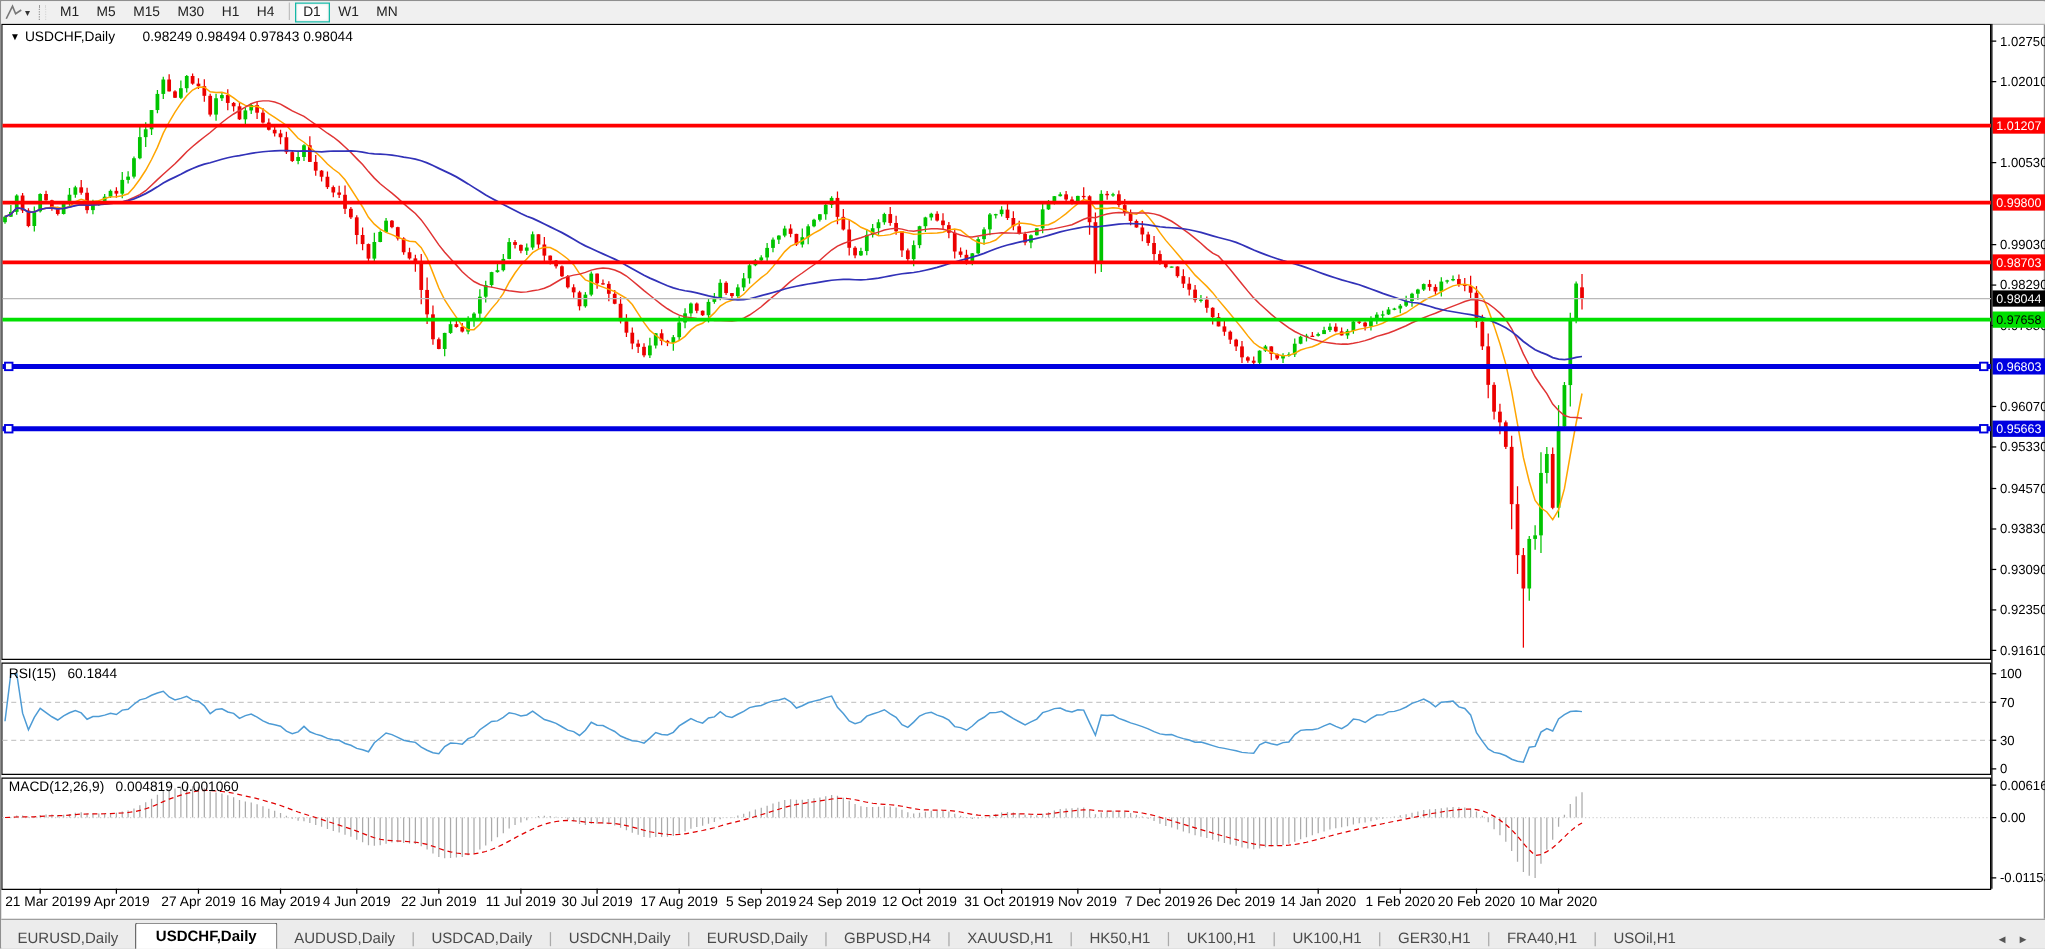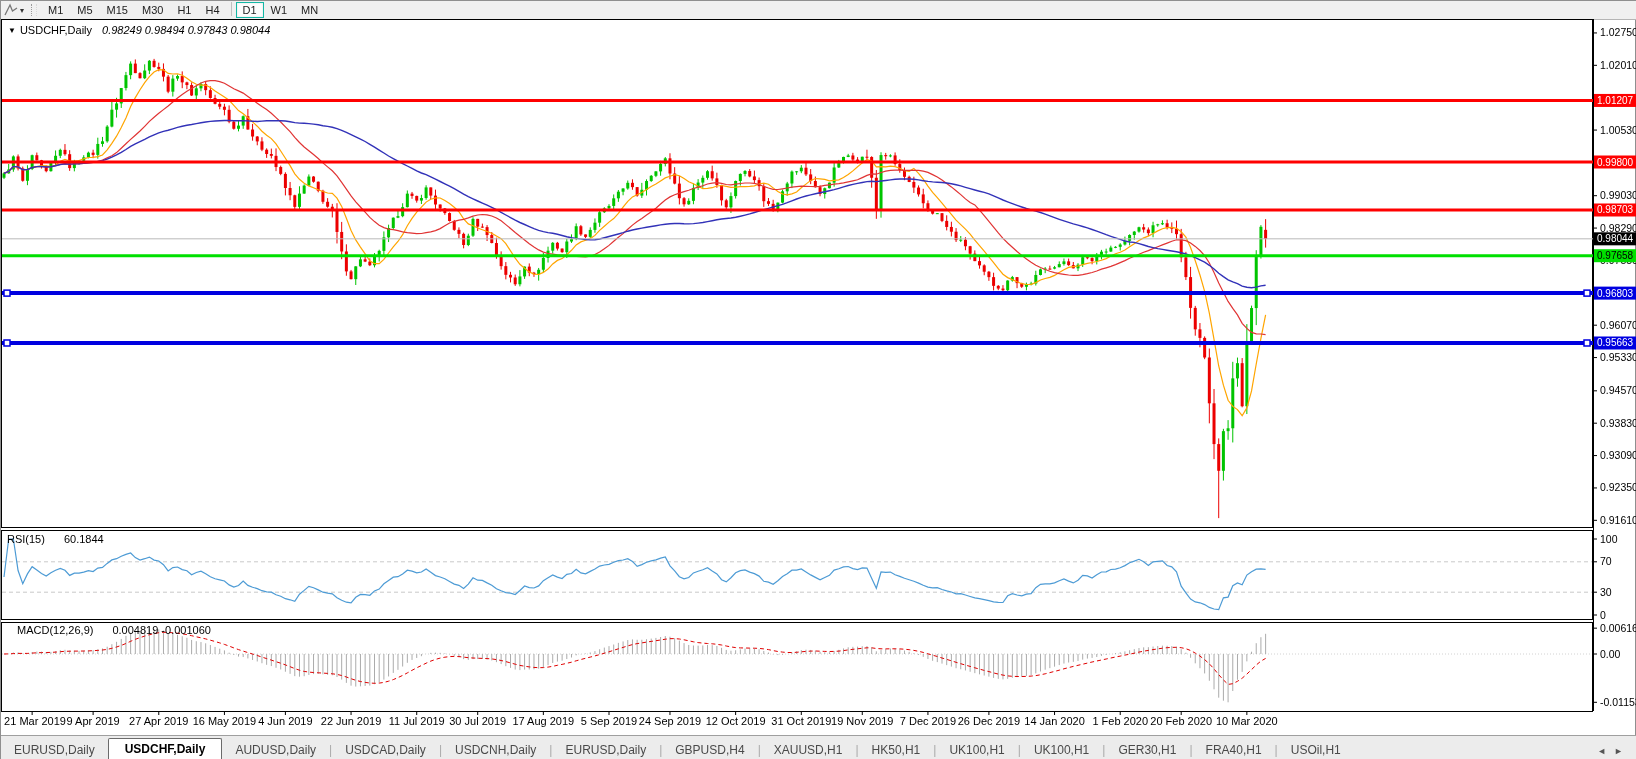--- a/index.html
+++ b/index.html
@@ -14,24 +14,24 @@
   .sep{width:1px;height:14px;background:#c0c0c0;margin:0 4px;}
   button.tf{font-family:"Liberation Sans",sans-serif;font-size:11px;color:#222;background:transparent;
     border:1px solid transparent;padding:0 6px;height:16px;line-height:14px;cursor:pointer;}
   button.tf.active{background:#fdfdfd;border:1px solid #14b8a6;box-shadow:inset 0 0 2px #ddd;}
   
   #chart-svg{position:absolute;left:0;top:18px;}
   
   .pane-label{position:absolute;font-size:11px;color:#000;white-space:nowrap;z-index:5;}
   #chart-title{left:7px;top:23px;}
   #chart-title .tri{font-size:8px;vertical-align:1px;margin-right:4px;color:#000;}
-  #chart-title .vals{margin-left:10px;font-style:italic;}
+  #chart-title .vals{margin-left:22px;}
   #rsi-label{left:6px;top:532px;}
-  #macd-label{left:16px;top:623px;}
-  .pane-label .vals{margin-left:19px;}
+  #macd-label{left:6px;top:623px;}
+  .pane-label .vals{margin-left:9px;}
   
   #tabbar{position:absolute;left:0;top:734px;width:1636px;height:25px;background:#ececec;
     border-top:1px solid #9f9f9f;display:flex;align-items:flex-end;font-size:12px;color:#4a4a4a;}
   .tab{padding:3px 13px 4px 13px;cursor:pointer;white-space:nowrap;}
   .tab.active{background:#fff;border:1px solid #6b6b6b;border-bottom:none;font-weight:bold;color:#000;
     border-radius:2px 2px 0 0;padding:3px 16px 5px 16px;}
   .tabsep{color:#aaa;padding:3px 0 4px 0;}
   #tab-arrows{position:absolute;right:6px;bottom:5px;font-size:9px;color:#555;letter-spacing:8px;cursor:pointer;}
 </style>
 </head>

